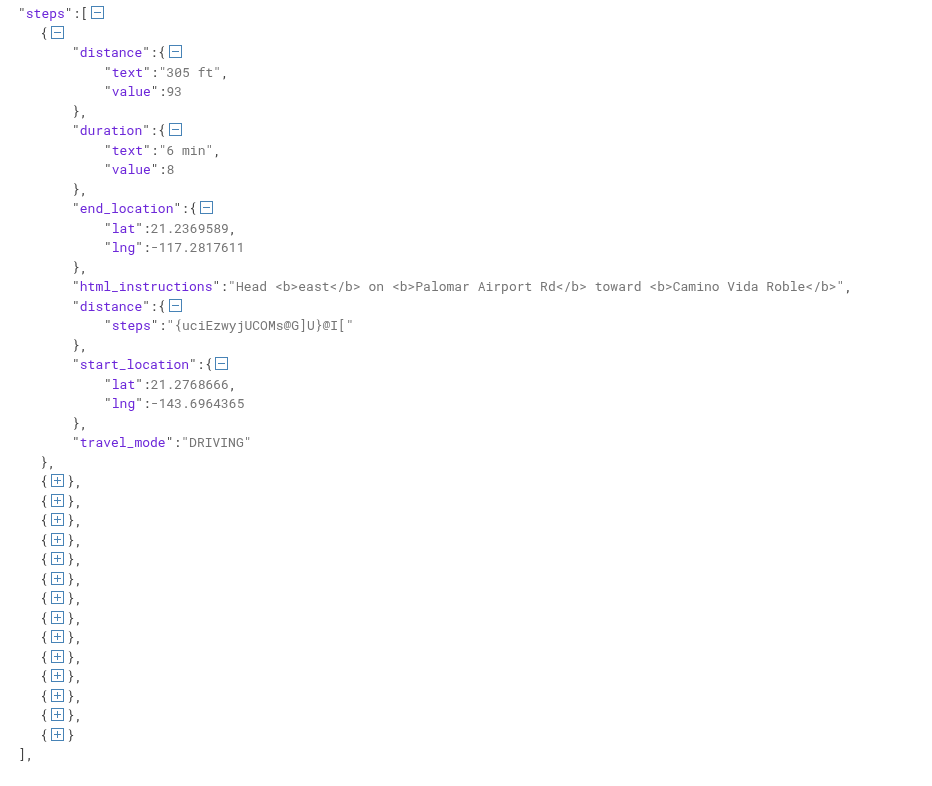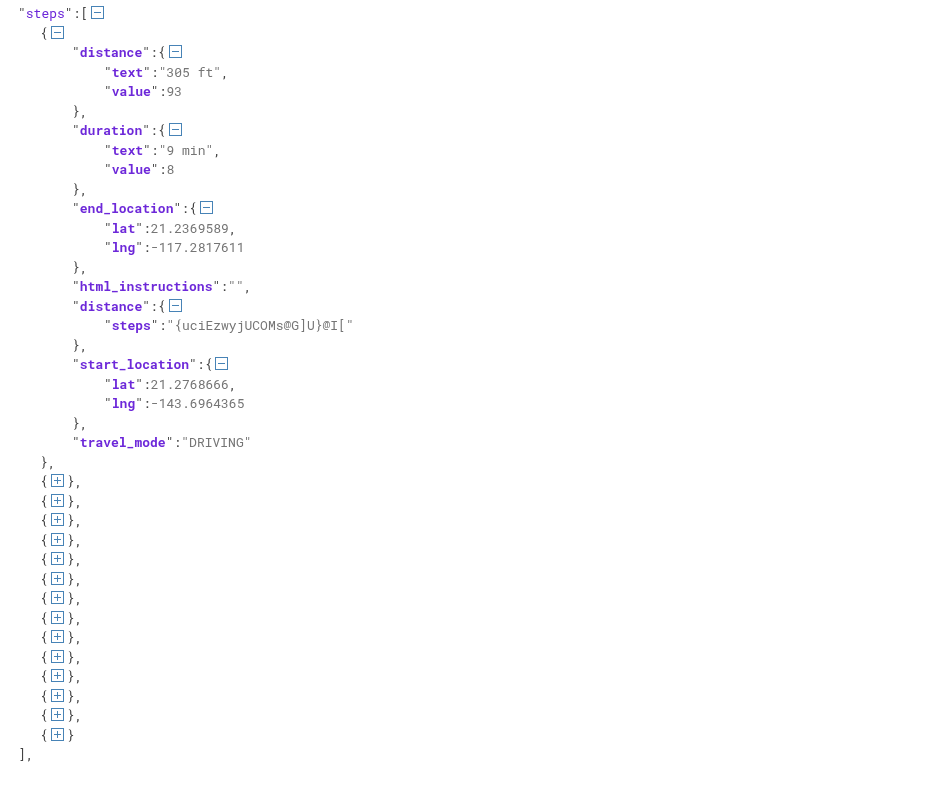--- a/index.html
+++ b/index.html
@@ -23,21 +23,21 @@
     }
     .indent-1 { padding-left: 18px; }
     .indent-2 { padding-left: 40px; }
     .indent-3 { padding-left: 72px; }
     .indent-4 { padding-left: 104px; }
     .key {
       color: #6d28d9;
       font-weight: 400;
     }
     .key-bold {
-      font-weight: 700;
+      font-weight: 400;
     }
     .punct {
       color: #424242;
     }
     .string {
       color: #757575;
     }
     .number {
       color: #757575;
     }
@@ -138,21 +138,21 @@
       <span class="punct">:</span>
       <span class="punct">{</span>
     <span class="toggle minus"></span>
   </div>
   <div class="line indent-4">
     <span class="punct">"</span>
       <span class="key key-bold">text</span>
       <span class="punct">"</span>
       <span class="punct">:</span>
       <span class="string">"</span>
-      <span class="string">9 min</span>
+      <span class="string">6 min</span>
       <span class="string">"</span>
       <span class="punct">,</span>
   </div>
   <div class="line indent-4">
     <span class="punct">"</span>
       <span class="key key-bold">value</span>
       <span class="punct">"</span>
       <span class="punct">:</span>
       <span class="number">8</span>
   </div>
@@ -186,20 +186,21 @@
   <div class="line indent-3">
     <span class="punct">},</span>
   </div>
 
   <div class="line indent-3">
     <span class="punct">"</span>
       <span class="key key-bold">html_instructions</span>
       <span class="punct">"</span>
       <span class="punct">:</span>
       <span class="string">"</span>
+      <span class="string">Head &lt;b&gt;east&lt;/b&gt; on &lt;b&gt;Palomar Airport Rd&lt;/b&gt; toward &lt;b&gt;Camino Vida Roble&lt;/b&gt;</span>
       <span class="string">"</span>
       <span class="punct">,</span>
   </div>
 
   <div class="line indent-3">
     <span class="punct">"</span>
       <span class="key key-bold">distance</span>
       <span class="punct">"</span>
       <span class="punct">:</span>
       <span class="punct">{</span>

